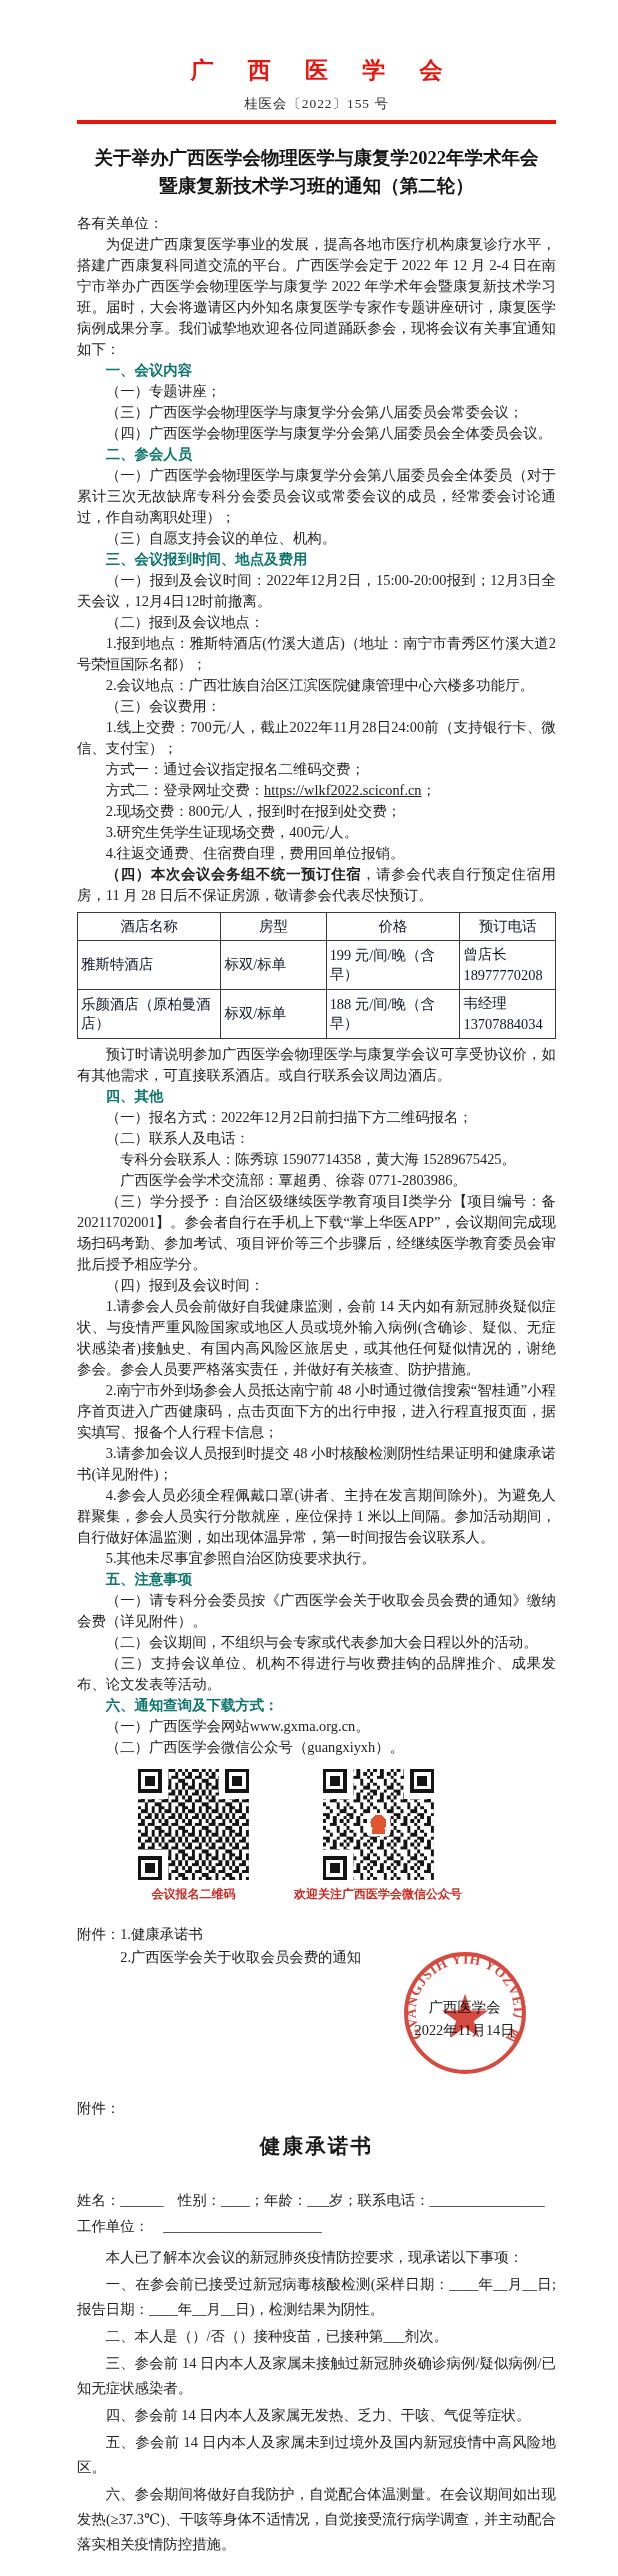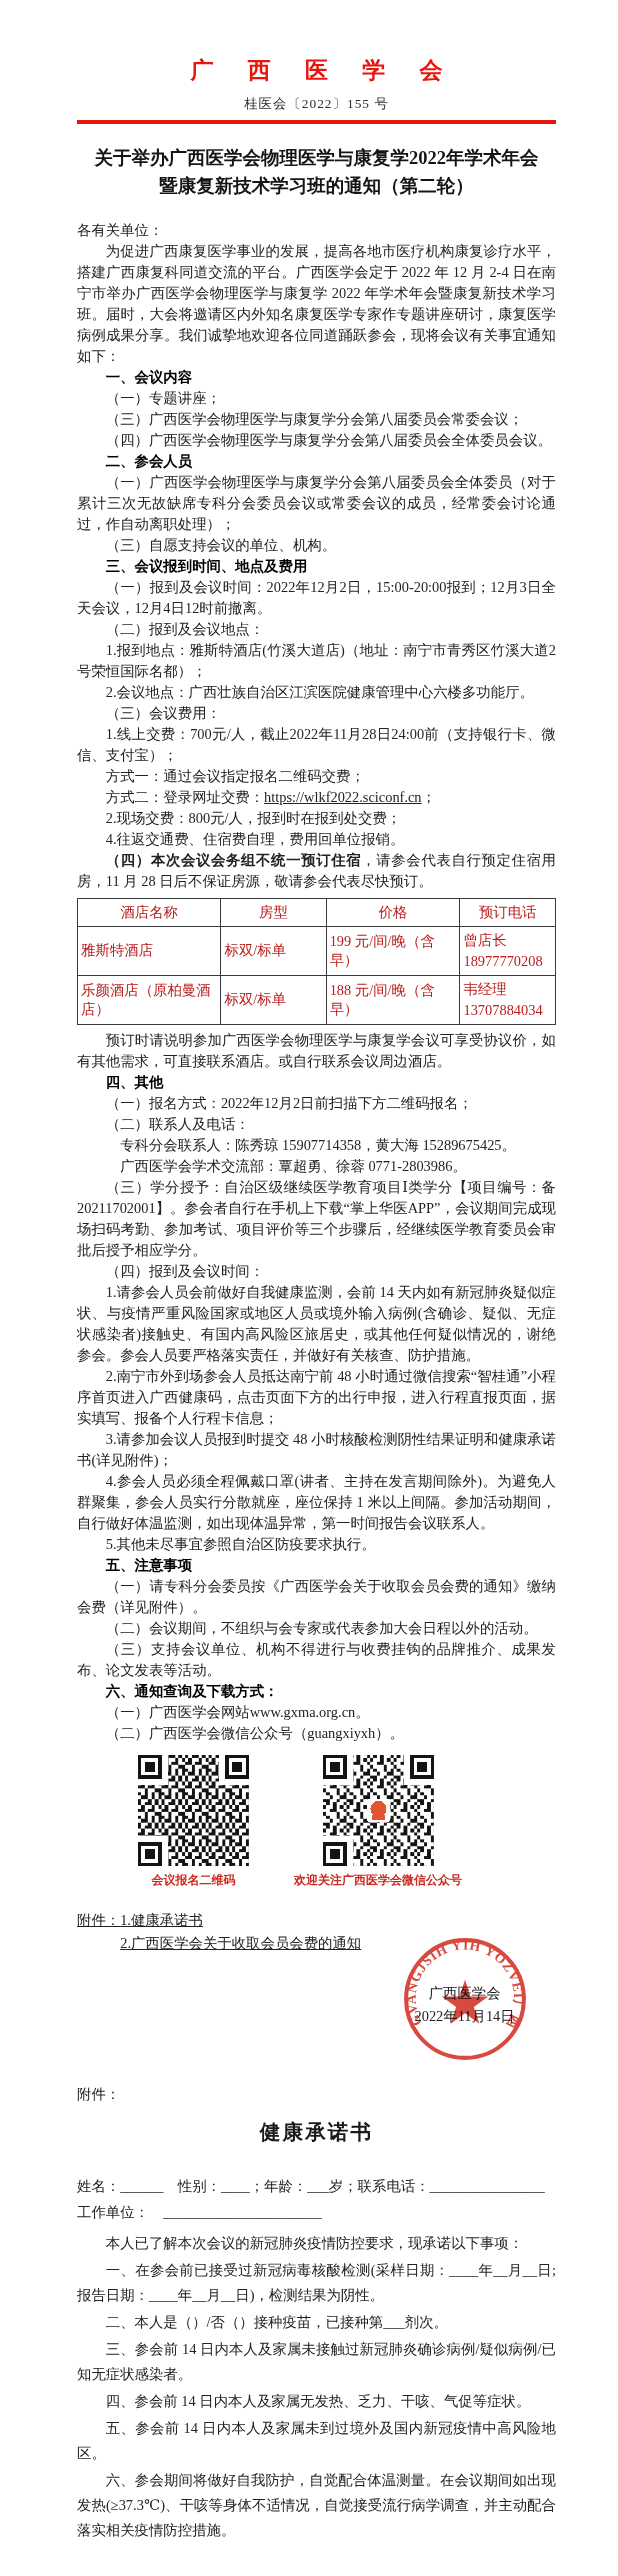--- a/index.html
+++ b/index.html
@@ -10,39 +10,39 @@
   .org-title { color:#e8150d; font-size:23px; font-weight:700; text-align:center;
                letter-spacing:0.62em; text-indent:0.62em; white-space:nowrap; }
   .doc-number { text-align:center; font-size:13.4px; color:#2d2d2d; margin-top:9.3px; letter-spacing:1px; }
   .red-rule { height:3.6px; background:#e8150d; margin-top:7.2px; }
 
   .doc-title { text-align:center; font-size:18.5px; font-weight:700; line-height:28px; margin-top:19.6px; color:#151515; }
 
   .p { font-size:14.4px; line-height:21px; text-align:justify; color:#222; }
   .ind { text-indent:2em; }
   .ind3 { text-indent:3em; }
-  .h2 { font-weight:700; color:#000000; }
+  .h2 { font-weight:700; color:#0f766e; }
   .bold { font-weight:700; }
   .doc-link { color:inherit; text-decoration:underline; cursor:pointer; }
 
   table.hotel { width:100%; border-collapse:collapse; margin-top:6.2px; }
   table.hotel th, table.hotel td { border:1px solid #3a3a3a; font-weight:400;
-      font-size:14.4px; color:#b91c1c; padding:2.1px 3.1px; }
+      font-size:14.4px; color:#0f172a; padding:2.1px 3.1px; }
   table.hotel th { height:28px; }
   table.hotel td { height:49px; }
   .phone-cell div { line-height:20.6px; }
 
   .qr-row { display:flex; align-items:center; margin-top:11.3px; margin-left:61px; gap:45px; }
   .qr-box { display:flex; flex-direction:column; align-items:center; }
   .qr-box svg.qr { width:111px; height:111px; }
   .qr-caption { margin-top:5.2px; font-family:"Liberation Sans","DejaVu Sans",sans-serif;
       font-weight:700; font-size:12px; color:#cb2a20; }
 
   .attach { margin-top:20.6px; }
-  .attach .p { line-height:23px;text-decoration:underline; }
+  .attach .p { line-height:23px; }
 
   .signature { margin-top:27px; margin-right:31px; position:relative; width:fit-content; margin-left:auto;
       text-align:center; padding:0 10.3px; }
   .signature .p { line-height:23px; text-align:center; text-indent:0; }
   .stamp-wrap { position:absolute; left:50%; top:-49px; transform:translateX(-50%); width:132px; height:132px;
       pointer-events:none; mix-blend-mode:multiply; opacity:.92; }
 
   .annex-label { margin-top:54px; }
   .annex-title { text-align:center; font-size:20.6px; letter-spacing:2.1px; margin-top:11.3px; color:#1a1a1a; }
   .annex .p { line-height:25px; }
@@ -58,21 +58,21 @@
 
   <div class="org-title">广 西 医 学 会</div>
   <div class="doc-number">桂医会〔2022〕155 号</div>
   <div class="red-rule"></div>
 
   <h1 class="doc-title">
     <span>关于举办广西医学会物理医学与康复学2022年学术年会</span><br>
     <span>暨康复新技术学习班的通知（第二轮）</span>
   </h1>
 
-  <p class="p" style="margin-top:20px">各有关单位：</p>
+  <p class="p" style="margin-top:13px">各有关单位：</p>
   <p class="p ind">为促进广西康复医学事业的发展，提高各地市医疗机构康复诊疗水平，搭建广西康复科同道交流的平台。广西医学会定于 2022 年 12 月 2-4 日在南宁市举办广西医学会物理医学与康复学 2022 年学术年会暨康复新技术学习班。届时，大会将邀请区内外知名康复医学专家作专题讲座研讨，康复医学病例成果分享。我们诚挚地欢迎各位同道踊跃参会，现将会议有关事宜通知如下：</p>
 
   <p class="p ind h2">一、会议内容</p>
   <p class="p ind">（一）专题讲座；</p>
   <p class="p ind">（三）广西医学会物理医学与康复学分会第八届委员会常委会议；</p>
   <p class="p ind">（四）广西医学会物理医学与康复学分会第八届委员会全体委员会议。</p>
 
   <p class="p ind h2">二、参会人员</p>
   <p class="p ind">（一）广西医学会物理医学与康复学分会第八届委员会全体委员（对于累计三次无故缺席专科分会委员会议或常委会议的成员，经常委会讨论通过，作自动离职处理）；</p>
   <p class="p ind">（三）自愿支持会议的单位、机构。</p>
@@ -82,20 +82,21 @@
   <p class="p ind">（二）报到及会议地点：</p>
   <p class="p ind">1.报到地点：雅斯特酒店(竹溪大道店)（地址：南宁市青秀区竹溪大道2号荣恒国际名都）；</p>
   <p class="p ind">2.会议地点：广西壮族自治区江滨医院健康管理中心六楼多功能厅。</p>
   <p class="p ind">（三）会议费用：</p>
   <p class="p ind">1.线上交费：700元/人，截止2022年11月28日24:00前（支持银行卡、微信、支付宝）；</p>
   <p class="p ind">方式一：通过会议指定报名二维码交费；</p>
   <p class="p ind">
     <span>方式二：登录网址交费：</span><span class="doc-link">https://wlkf2022.sciconf.cn</span><span>；</span>
   </p>
   <p class="p ind">2.现场交费：800元/人，报到时在报到处交费；</p>
+  <p class="p ind">3.研究生凭学生证现场交费，400元/人。</p>
   <p class="p ind">4.往返交通费、住宿费自理，费用回单位报销。</p>
   <p class="p ind">
     <span class="bold">（四）本次会议会务组不统一预订住宿</span><span>，请参会代表自行预定住宿用房，11 月 28 日后不保证房源，敬请参会代表尽快预订。</span>
   </p>
 
   <table class="hotel">
     <thead>
       <tr>
         <th style="width:30%">酒店名称</th>
         <th style="width:22%">房型</th>

